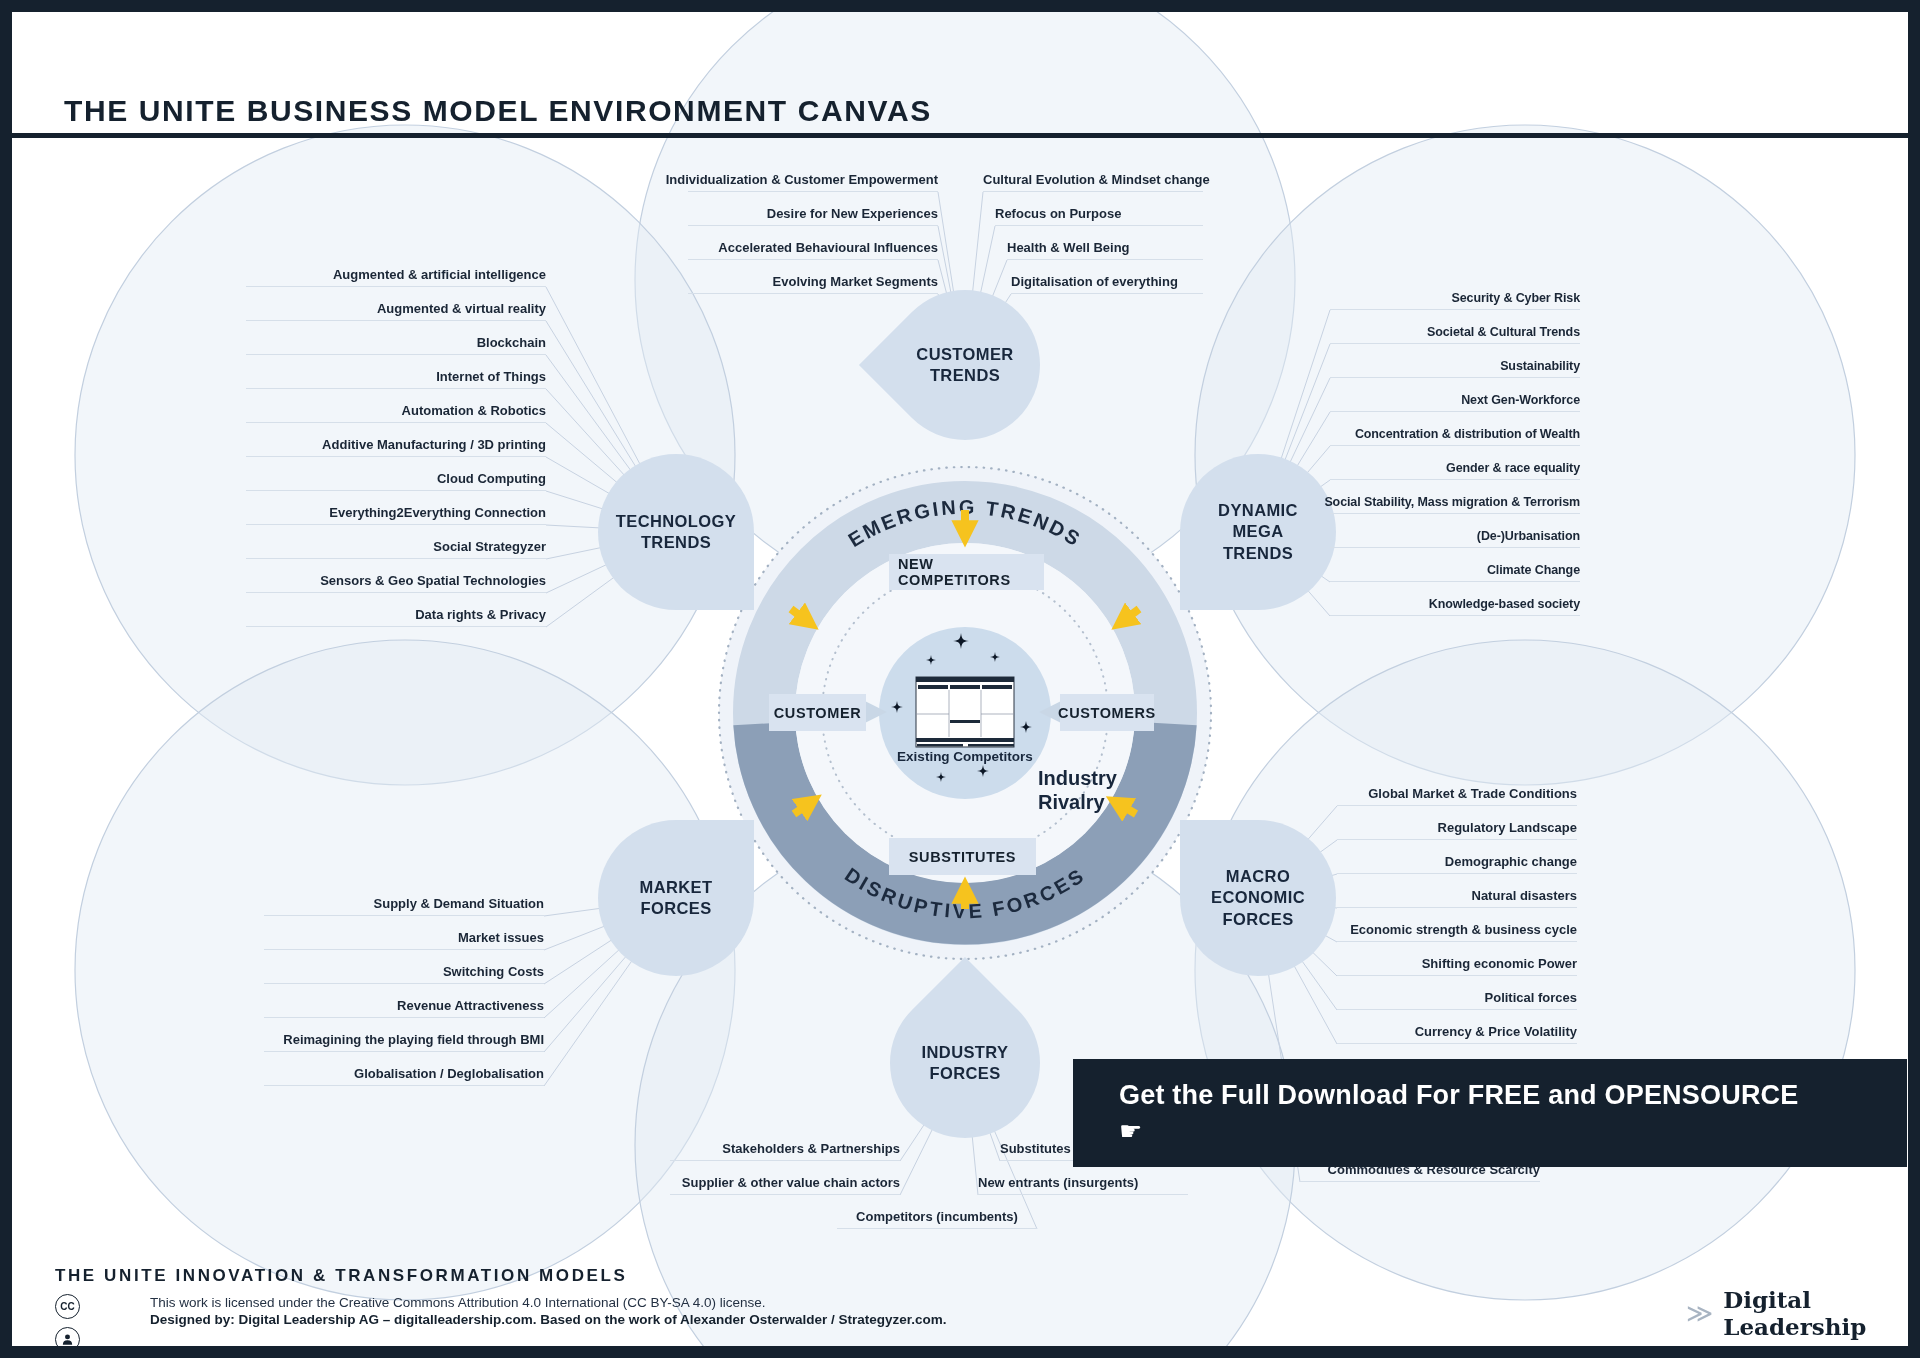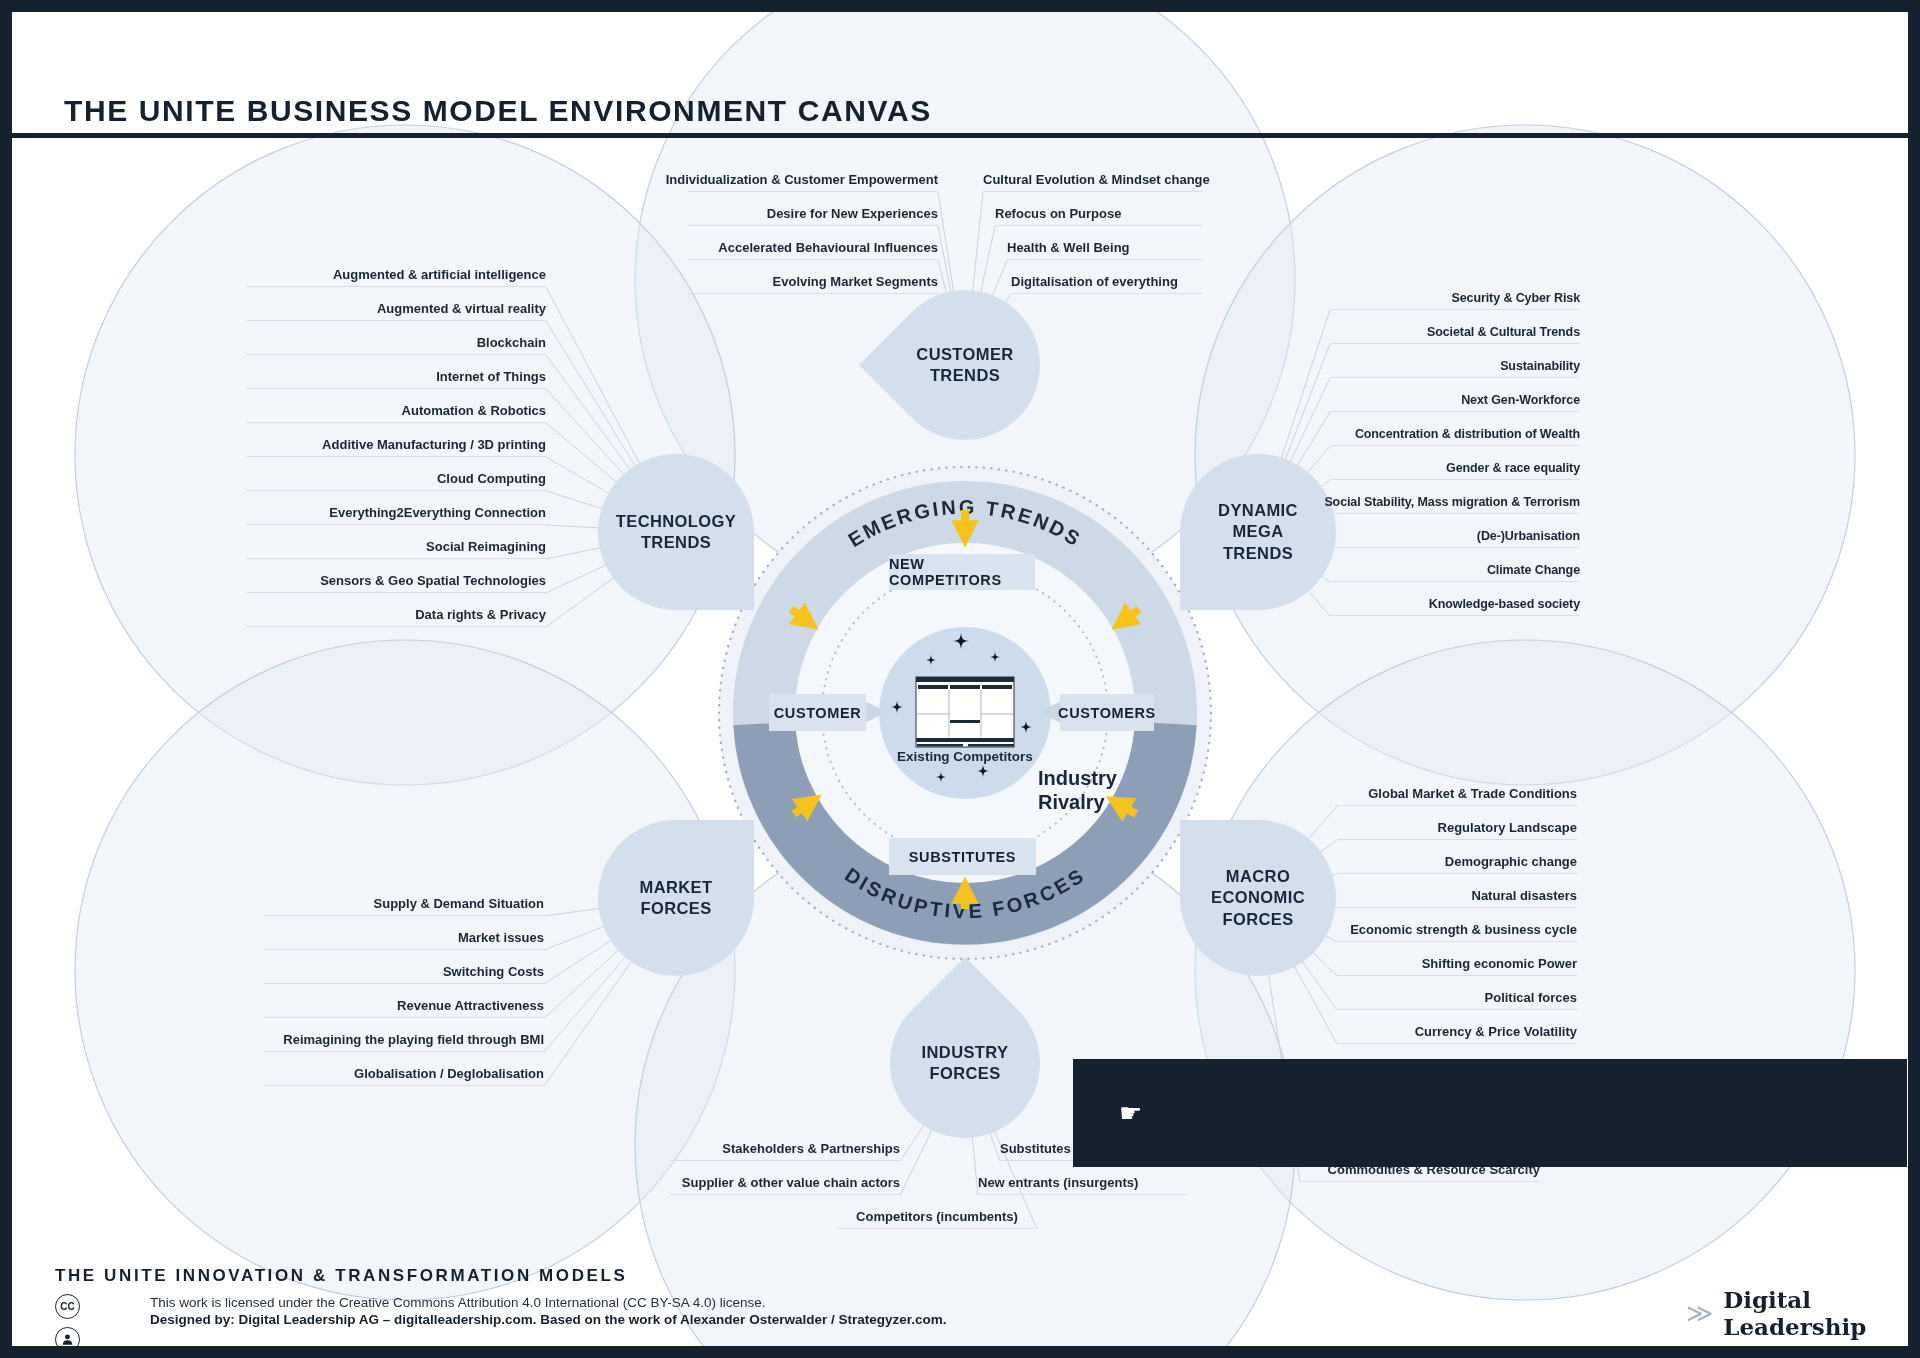--- a/index.html
+++ b/index.html
@@ -46,21 +46,21 @@
   #list-market{left:264px;top:882px;width:280px;}
   #list-macro{left:1337px;top:772px;width:240px;}
   #list-macro-hidden{left:1300px;top:1148px;width:240px;}
   #list-ind-left{left:670px;top:1127px;width:230px;}
   #list-ind-right{left:978px;top:1127px;width:210px;}
   #list-ind-right .li:nth-of-type(1){margin-left:22px;}
   #list-ind-center{left:837px;top:1195px;width:200px;}
   
   .node{position:absolute;background:#D9E3F0;display:flex;align-items:center;justify-content:center;
         font-weight:700;font-size:14.5px;letter-spacing:.6px;color:#15212E;z-index:6;}
-  #node-top{left:889px;top:554px;width:146px;height:36px;}
+  #node-top{left:889px;top:554px;width:146px;height:36px;padding-left:9px;}
   #node-left{left:769px;top:694px;width:97px;height:37px;}
   #node-right{left:1060px;top:694px;width:94px;height:37px;}
   #node-bottom{left:889px;top:838px;width:147px;height:37px;}
   #canvas-caption{position:absolute;left:880px;top:749px;width:170px;text-align:center;
                   font-size:13.5px;font-weight:700;color:#18273c;z-index:6;}
   #rivalry{position:absolute;left:1038px;top:766px;width:130px;font-size:20px;font-weight:700;line-height:1.2;
            color:#18273c;z-index:6;}
   
   #banner{position:absolute;left:1073px;top:1059px;width:834px;height:108px;background:#15212E;z-index:40;
           display:flex;flex-direction:column;justify-content:center;padding-left:46px;box-sizing:border-box;gap:5px;}
@@ -279,21 +279,21 @@
   <div class="list" id="list-tech">
 
   <div class="li">Augmented &amp; artificial intelligence</div>
       <div class="li">Augmented &amp; virtual reality</div>
       <div class="li">Blockchain</div>
       <div class="li">Internet of Things</div>
       <div class="li">Automation &amp; Robotics</div>
       <div class="li">Additive Manufacturing / 3D printing</div>
       <div class="li">Cloud Computing</div>
       <div class="li">Everything2Everything Connection</div>
-      <div class="li">Social Reimagining</div>
+      <div class="li">Social Strategyzer</div>
       <div class="li">Sensors &amp; Geo Spatial Technologies</div>
       <div class="li">Data rights &amp; Privacy</div>
     </div>
   <div class="list" id="list-dynamic">
 
   <div class="li">Security &amp; Cyber Risk</div>
       <div class="li">Societal &amp; Cultural Trends</div>
       <div class="li">Sustainability</div>
       <div class="li">Next Gen-Workforce</div>
       <div class="li">Concentration &amp; distribution of Wealth</div>
@@ -344,20 +344,21 @@
   <div class="node" id="node-left">CUSTOMER</div>
   <div class="node" id="node-right">CUSTOMERS</div>
   <div class="node" id="node-bottom">SUBSTITUTES</div>
   <div id="canvas-caption">Existing Competitors</div>
   <div id="rivalry">
     <div>Industry</div>
     <div>Rivalry</div>
   </div>
 
   <div id="banner">
+    <div class="b1">Get the Full Download For FREE and OPENSOURCE</div>
     <div class="b2">
       <span class="hand">☛</span>
     </div>
   </div>
 
   <div id="footer-title">THE UNITE INNOVATION &amp; TRANSFORMATION MODELS</div>
   <div id="cc-icons">
     <span class="cc-circle">CC</span>
     <span class="cc-circle">
       <svg width="13" height="13" viewBox="0 0 10 10" fill="#15212E">

